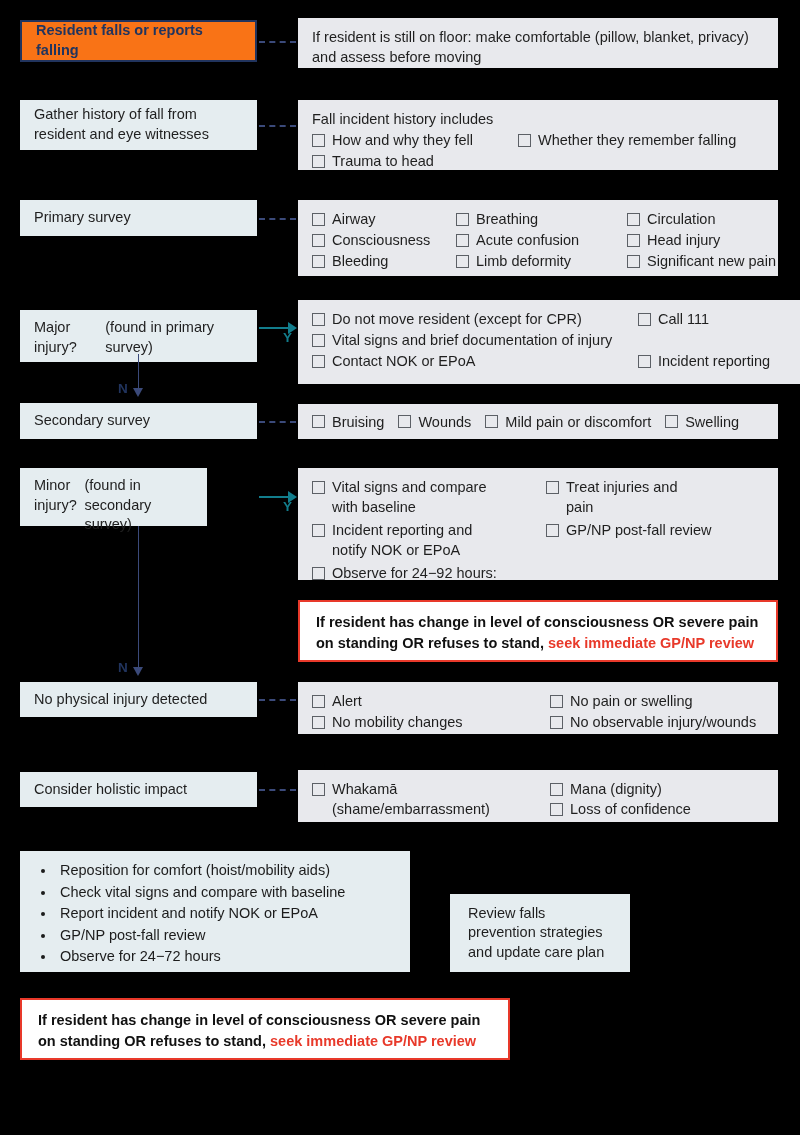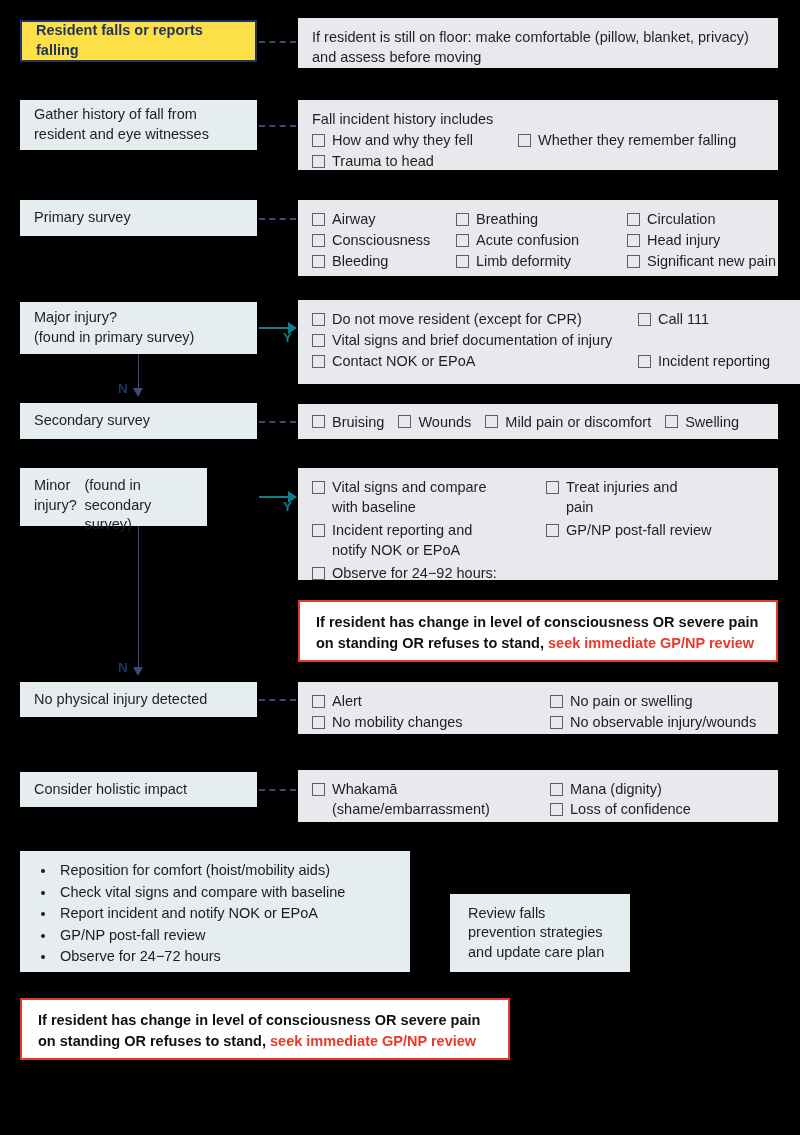--- a/index.html
+++ b/index.html
@@ -30,21 +30,21 @@
     box-sizing: border-box;
     display: flex;
     align-items: center;
     padding: 8px 14px;
     font-size: 14.5px;
     line-height: 1.35;
     color: #1f1f1f;
   }
   .lbox.start {
     border: 2px solid #21345e;
-    background: #fde047;
+    background: #f97316;
     color: #21345e;
     font-weight: bold;
   }
 
   .rbox {
     position: absolute;
     background: #e8e9ed;
     box-sizing: border-box;
     padding: 9px 14px;
     font-size: 14.5px;
@@ -223,21 +223,21 @@
           <span class="cb"></span>
           <span>Limb deformity</span>
         </div>
       <div class="citem">
           <span class="cb"></span>
           <span>Significant new pain</span>
         </div>
     </div>
   </div>
 
-  <div class="lbox" style="left:20px; top:302px; width:237px; height:52px; flex-direction:column; align-items:flex-start; justify-content:center;">
+  <div class="lbox" style="left:20px; top:310px; width:237px; height:52px; flex-direction:row; align-items:flex-start; justify-content:center;">
     <span>Major injury?</span>
     <span>(found in primary survey)</span>
   </div>
   <div class="hline" style="left:259px; top:327px; width:30px;"></div>
   <div class="hline-head" style="left:288px; top:322px;"></div>
   <div class="ylabel" style="left:283px; top:330px;">Y</div>
   <div class="rbox" style="left:298px; top:300px; width:532px; height:84px;">
     <div class="cgrid" style="grid-template-columns:320px 1fr;">
       <div class="citem">
           <span class="cb"></span>

